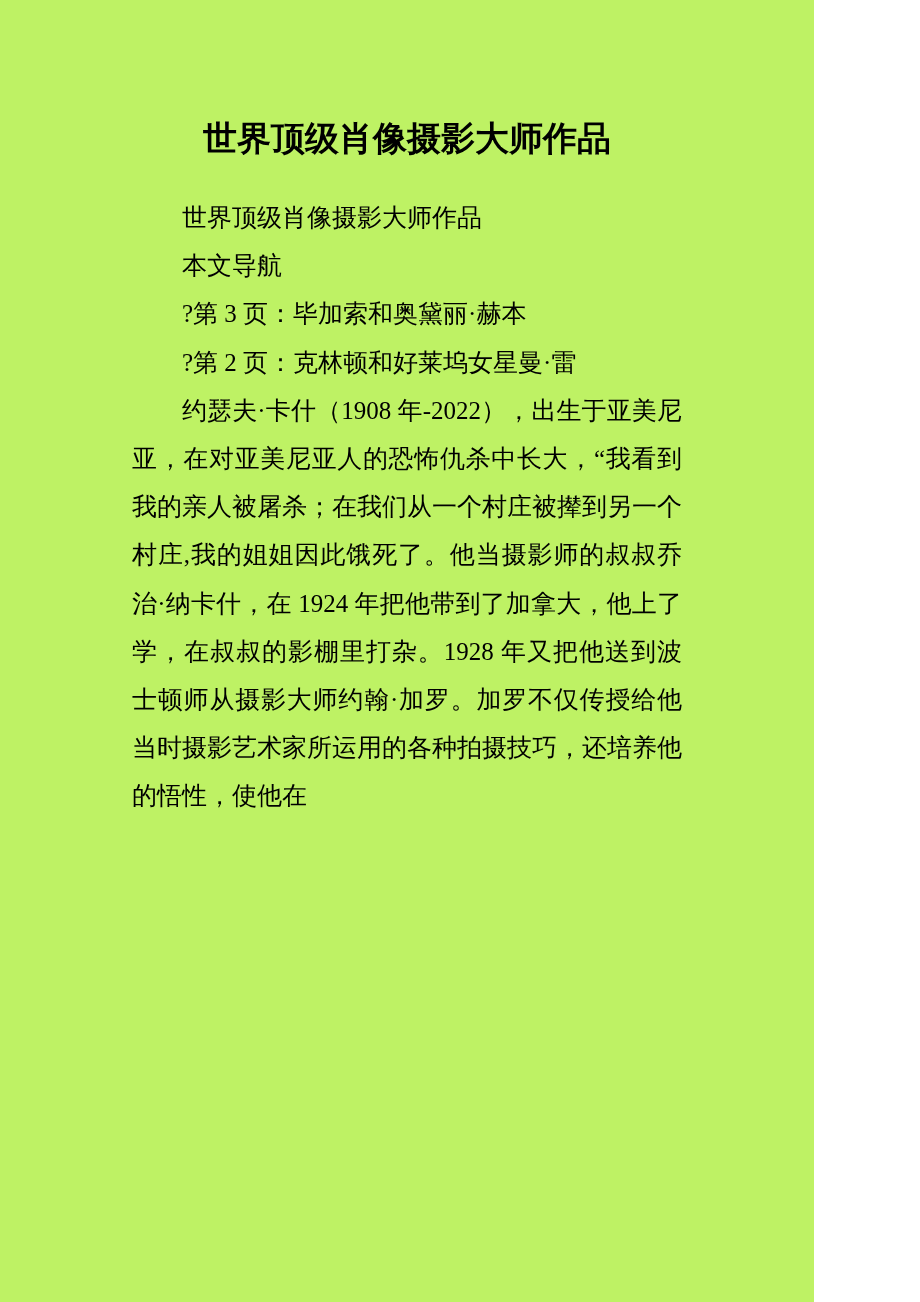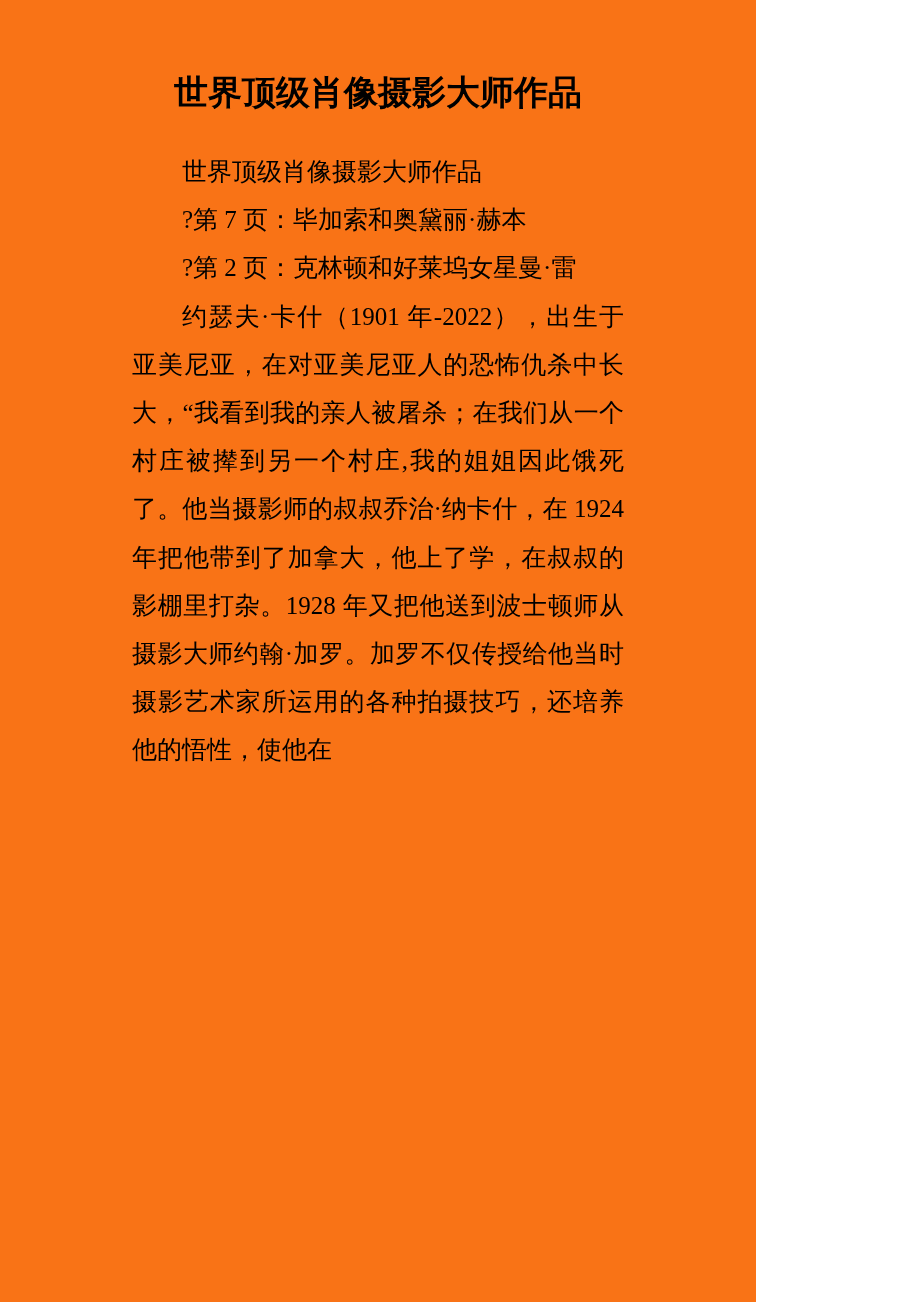--- a/index.html
+++ b/index.html
@@ -9,24 +9,24 @@
   }
   body {
     width: 920px;
     height: 1302px;
     overflow: hidden;
     font-family: "Liberation Serif", "DejaVu Serif", serif;
     color: #000000;
   }
   .page {
     box-sizing: border-box;
-    width: 756px;
+    width: 814px;
     height: 1302px;
-    padding: 68px 132px 0 132px;
-    background: #f97316;
+    padding: 114px 132px 0 132px;
+    background: #bef264;
   }
   .doc-title {
     margin: 0 0 30px 0;
     font-size: 34px;
     line-height: 50px;
     font-weight: 700;
     text-align: center;
     white-space: nowrap;
   }
   .para {
@@ -40,24 +40,25 @@
 </style>
 </head>
 <body style="background: rgb(255, 255, 255); color: rgb(0, 0, 0);">
 
 <div class="page">
 
   <h1 class="doc-title">世界顶级肖像摄影大师作品</h1>
 
   <p class="para">世界顶级肖像摄影大师作品</p>
 
+  <p class="para">本文导航</p>
 
 
 
-  <p class="para">?第 7 页：毕加索和奥黛丽·赫本</p>
+  <p class="para">?第 3 页：毕加索和奥黛丽·赫本</p>
 
 
   <p class="para">?第 2 页：克林顿和好莱坞女星曼·雷</p>
 
 
-  <p class="para">约瑟夫·卡什（1901 年-2022），出生于亚美尼亚，在对亚美尼亚人的恐怖仇杀中长大，“我看到我的亲人被屠杀；在我们从一个村庄被撵到另一个村庄,我的姐姐因此饿死了。他当摄影师的叔叔乔治·纳卡什，在 1924 年把他带到了加拿大，他上了学，在叔叔的影棚里打杂。1928 年又把他送到波士顿师从摄影大师约翰·加罗。加罗不仅传授给他当时摄影艺术家所运用的各种拍摄技巧，还培养他的悟性，使他在</p>
+  <p class="para">约瑟夫·卡什（1908 年-2022），出生于亚美尼亚，在对亚美尼亚人的恐怖仇杀中长大，“我看到我的亲人被屠杀；在我们从一个村庄被撵到另一个村庄,我的姐姐因此饿死了。他当摄影师的叔叔乔治·纳卡什，在 1924 年把他带到了加拿大，他上了学，在叔叔的影棚里打杂。1928 年又把他送到波士顿师从摄影大师约翰·加罗。加罗不仅传授给他当时摄影艺术家所运用的各种拍摄技巧，还培养他的悟性，使他在</p>
 
 </div>
 
 </body></html>

